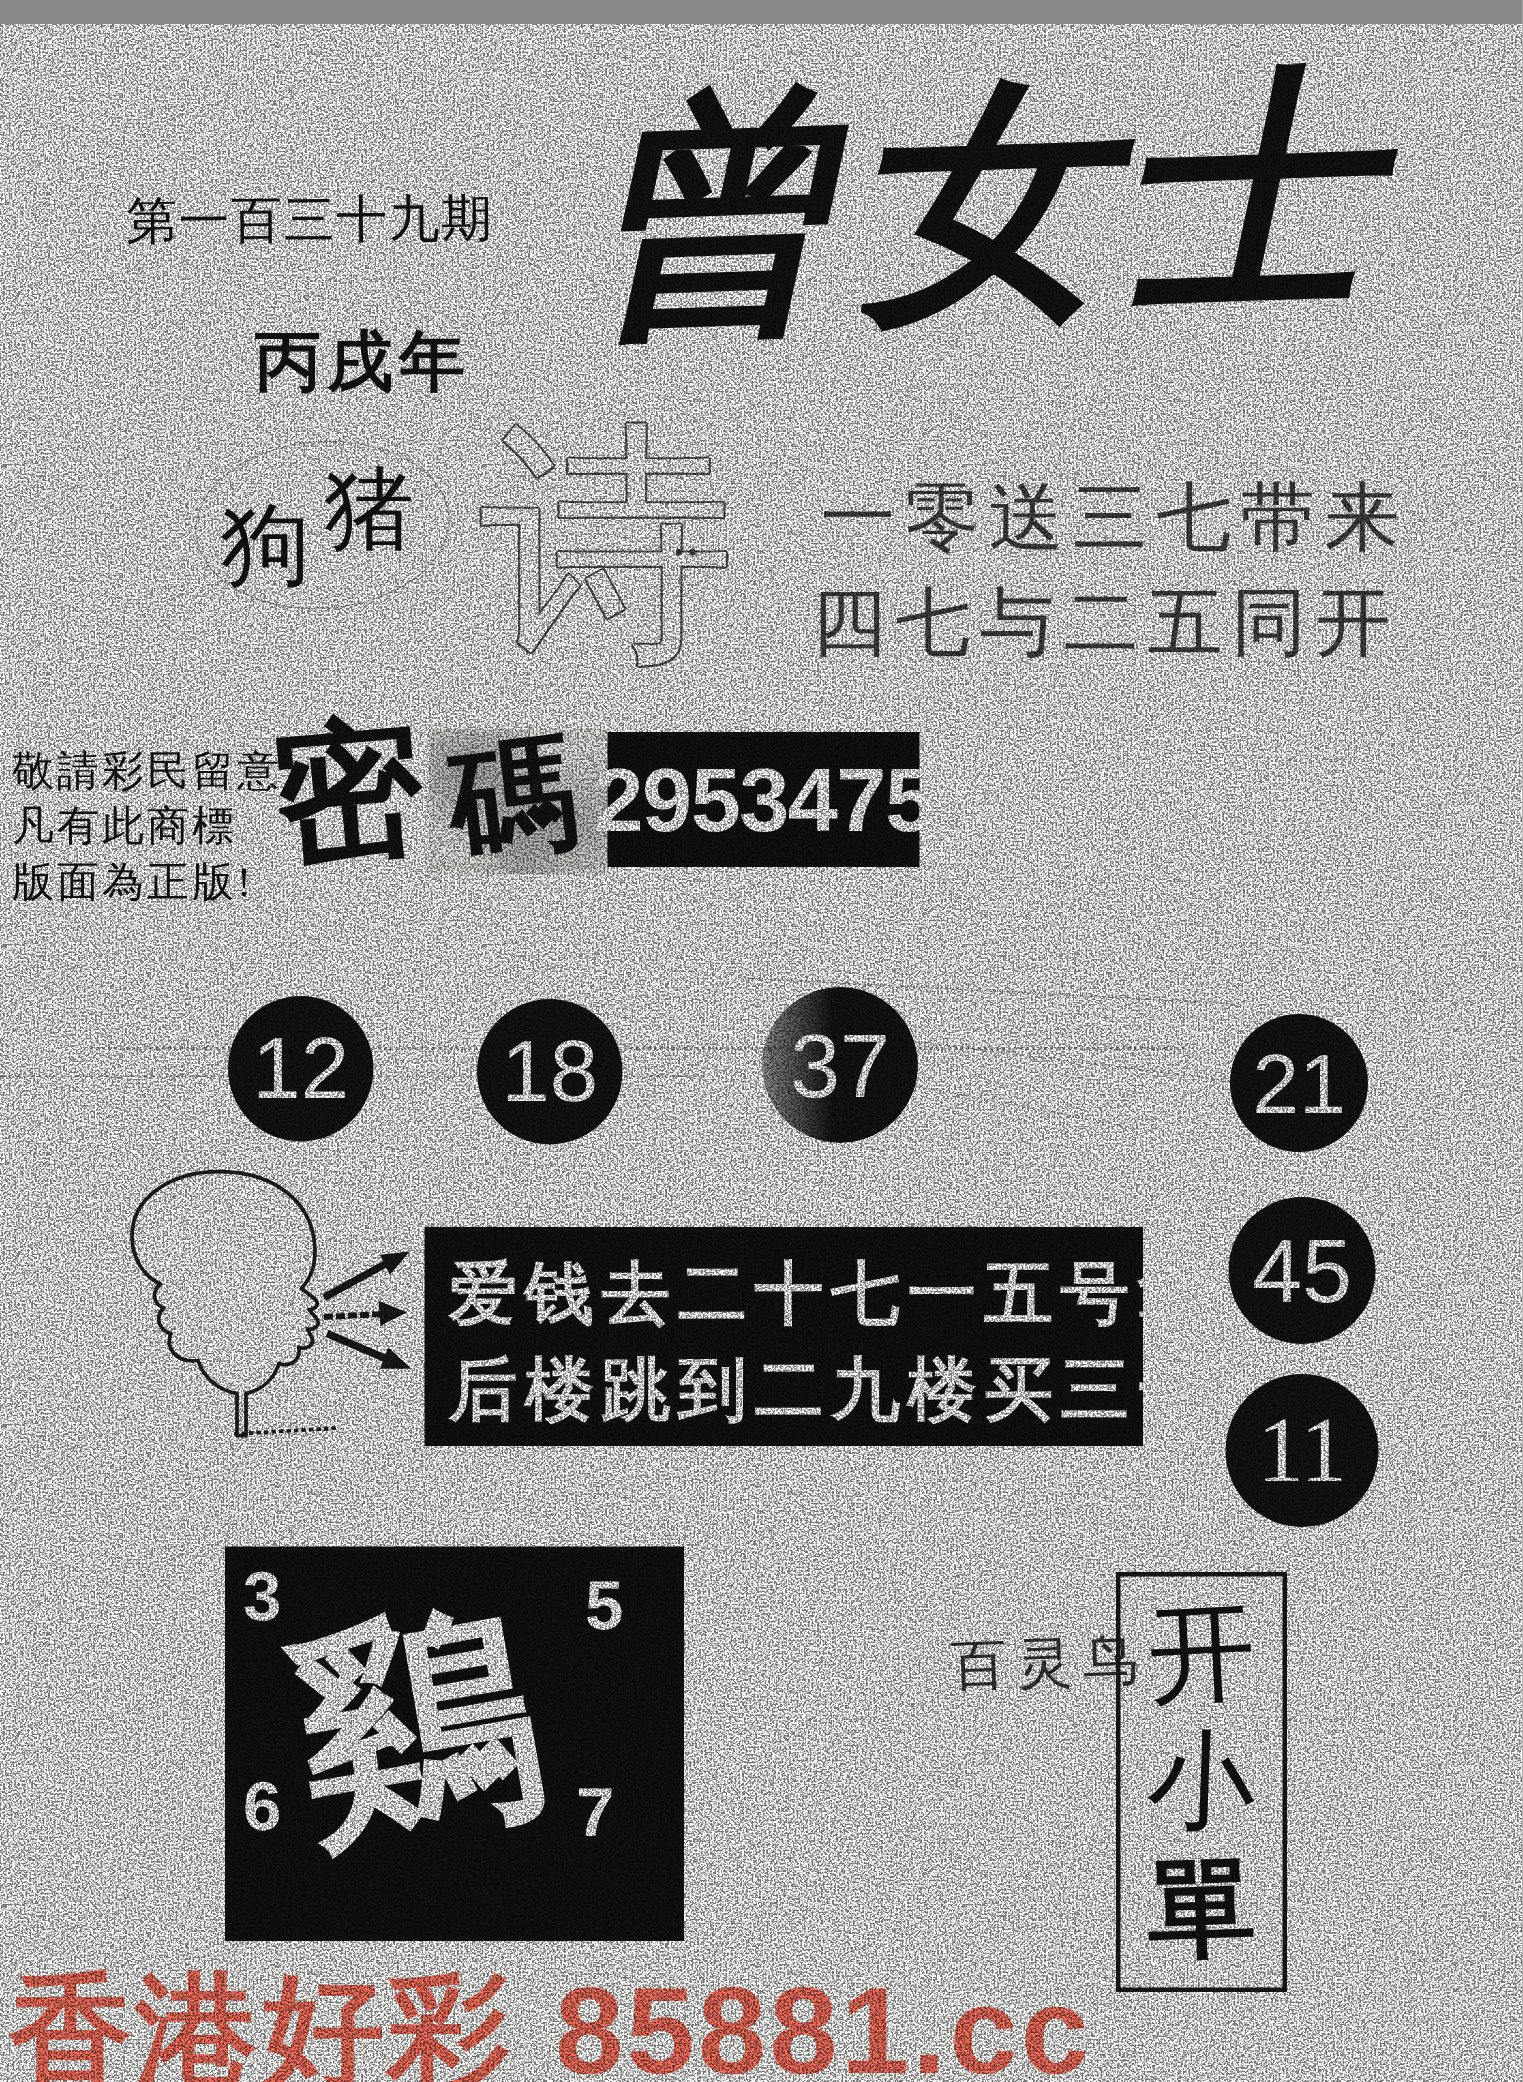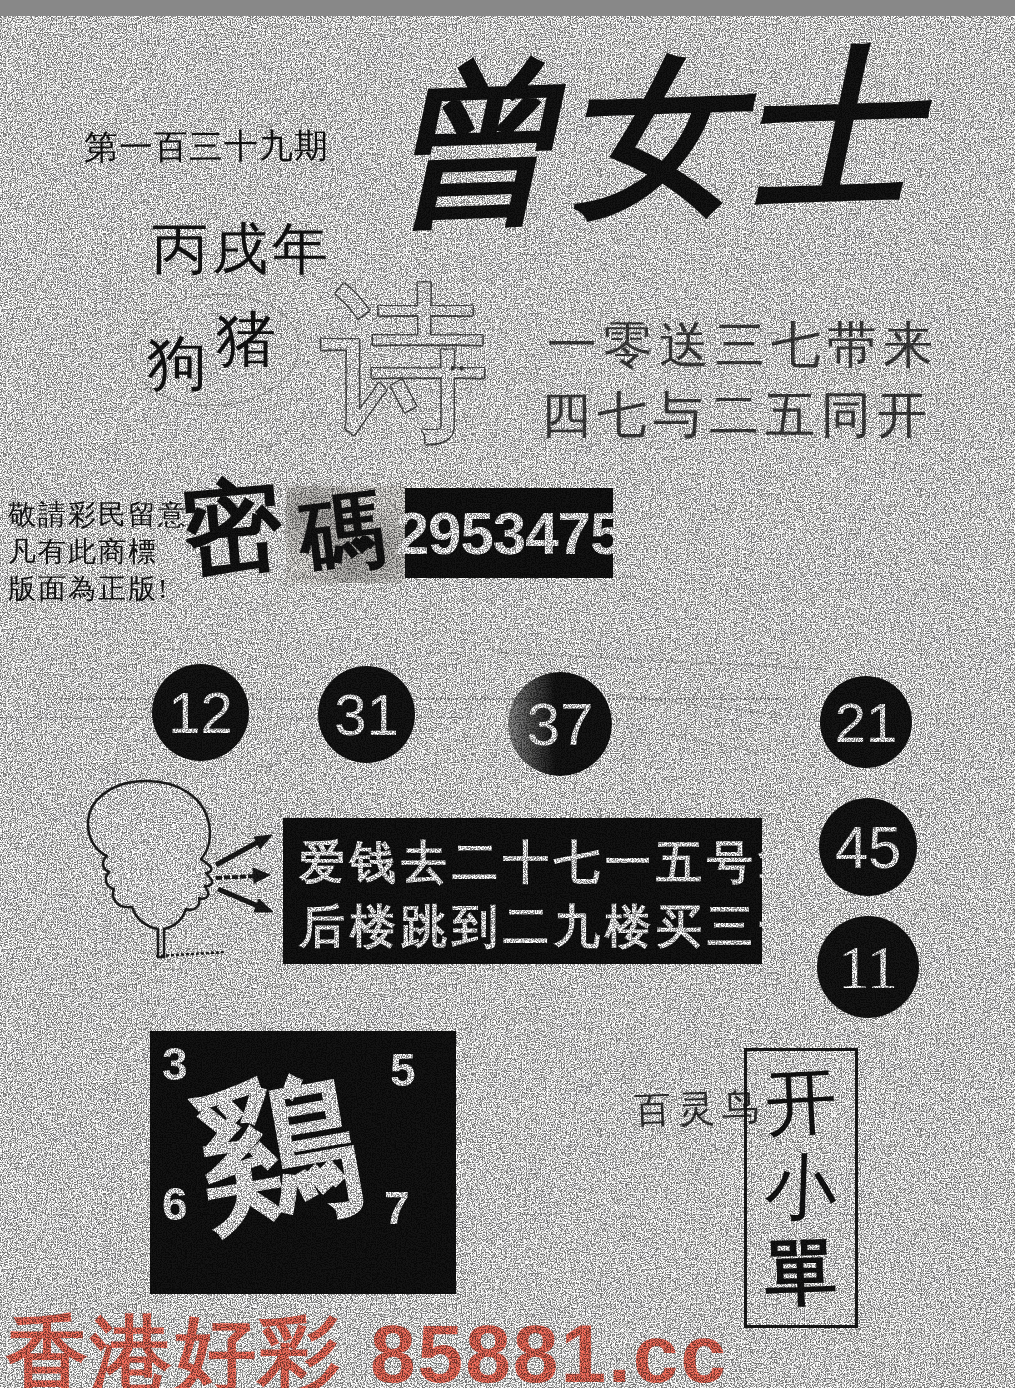--- a/index.html
+++ b/index.html
@@ -4,21 +4,21 @@
 <style>
   html,body{margin:0;padding:0;background:#888;}
   .sheet{
     position:relative;width:1015px;height:1388px;margin:16px auto;
     background:#fdfdfc;overflow:hidden;
     font-family:"Liberation Serif", serif;color:#151515;
   }
   .abs{position:absolute;}
   
   .issue{left:84px;top:108px;font-size:34px;letter-spacing:1px;transform:rotate(-0.5deg);}
-  .year{left:152px;top:196px;font-size:56px;font-weight:normal;letter-spacing:4px;}
+  .year{left:170px;top:196px;font-size:44px;font-weight:bold;letter-spacing:4px;}
   .main-title{
     left:388px;top:18px;font-size:172px;font-style:italic;font-weight:bold;
     letter-spacing:6px;transform:rotate(-2deg);white-space:nowrap;line-height:1.2;
     font-family:"Liberation Serif", serif;
   }
   
   .zodiac-ellipse{
     left:130px;top:278px;width:168px;height:110px;border:1px solid rgba(0,0,0,0.28);
     border-radius:50%;transform:rotate(-4deg);
   }
@@ -67,21 +67,21 @@
   .art3{left:492px;top:644px;width:330px;border-top-style:solid;transform:rotate(3deg);opacity:.7;}
   .art4{left:560px;top:688px;width:262px;transform:rotate(7deg);}
   .art5{left:552px;top:716px;width:205px;border-top-style:dotted;transform:rotate(11deg);}
   
   .circle{
     background:#161616;border-radius:50%;display:flex;align-items:center;justify-content:center;
     color:#fff;font-family:"Liberation Sans", sans-serif;font-weight:normal;z-index:2;
   }
   .c12{left:152px;top:648px;width:97px;height:97px;font-size:58px;}
   .c24{left:318px;top:650px;width:97px;height:97px;font-size:58px;}
-  .c37{left:508px;top:656px;width:104px;height:104px;font-size:60px;
+  .c37{left:508px;top:642px;width:104px;height:104px;font-size:60px;
        -webkit-mask-image:linear-gradient(90deg,rgba(0,0,0,.45),#000 45%);
        mask-image:linear-gradient(90deg,rgba(0,0,0,.45),#000 45%);}
   .c21{left:820px;top:660px;width:92px;height:92px;font-size:56px;}
   .c45{left:819px;top:782px;width:98px;height:98px;font-size:60px;text-align:center;}
   .c11{left:817px;top:900px;width:102px;height:102px;font-size:62px;
        font-family:"Liberation Serif", serif;}
   
   .head-svg{left:58px;top:763px;z-index:2;}
   
   .speech-box{
@@ -158,21 +158,21 @@
     <span class="code-value">2953475</span>
   </div>
 
   <div class="abs artifact art1"></div>
   <div class="abs artifact art2"></div>
   <div class="abs artifact art3"></div>
   <div class="abs artifact art4"></div>
   <div class="abs artifact art5"></div>
 
   <div class="abs circle c12">12</div>
-  <div class="abs circle c24">31</div>
+  <div class="abs circle c24">18</div>
   <div class="abs circle c37">37</div>
 
   <div class="abs circle c21">21</div>
   <div class="abs circle c45">45</div>
   <div class="abs circle c11">11</div>
 
   <svg class="abs head-svg" width="230" height="190" viewBox="0 0 230 190">
     <path d="M100,178 L100,150 C88,148 78,140 74,128 C60,130 52,120 56,110 C48,108 45,99 51,93 C44,90 43,82 49,77 C38,72 30,60 30,45 C30,20 55,2 88,2 C120,2 146,18 151,45 C154,62 150,72 143,80 L152,87 C155,90 153,94 148,94 L153,100 C156,104 152,108 147,107 L150,113 C152,118 146,121 141,119 C143,127 136,133 128,130 C124,142 115,148 106,150 L106,178 Z" fill="#ffffff" stroke="#222" stroke-width="2.5" stroke-linejoin="round"></path>
     <path d="M98,177 L168,173" fill="none" stroke="#222" stroke-width="2.5" stroke-dasharray="3,2"></path>
     <g stroke="#1d1d1d" fill="#1d1d1d">

